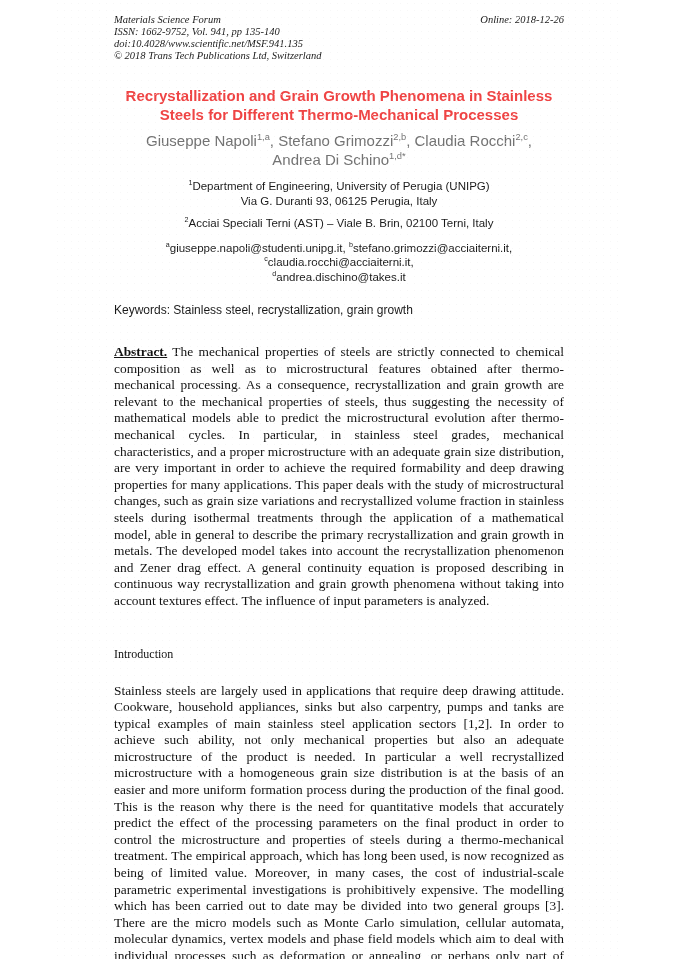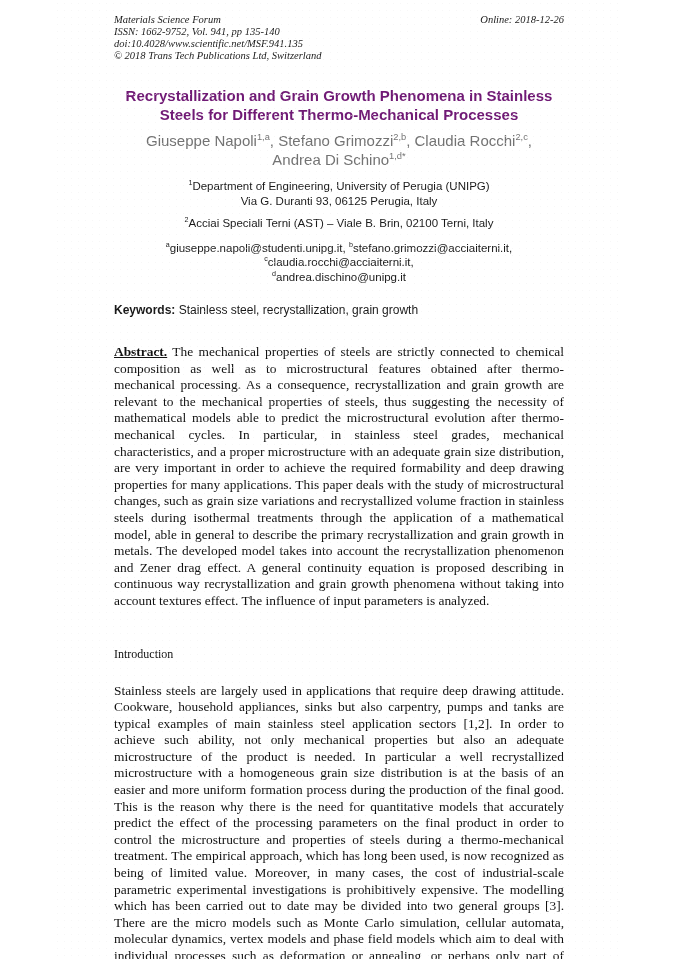--- a/index.html
+++ b/index.html
@@ -42,21 +42,21 @@
   .header-left div { white-space: nowrap; }
   .header-right { white-space: nowrap; }
 
   .title {
     margin-top: 24px;
     text-align: center;
     font-family: "Liberation Sans", sans-serif;
     font-weight: bold;
     font-size: 15px;
     line-height: 19px;
-    color: #701a75;
+    color: #ef4444;
   }
   .authors {
     margin-top: 7px;
     text-align: center;
     font-family: "Liberation Sans", sans-serif;
     font-size: 15px;
     line-height: 19px;
     color: #737373;
   }
   .affil-block { margin-top: 10px; }
@@ -76,21 +76,21 @@
     vertical-align: super;
   }
 
   .keywords {
     margin-top: 19px;
     font-family: "Liberation Sans", sans-serif;
     font-size: 12px;
     line-height: 15px;
     color: #1a1a1a;
   }
-  .keywords .kw-label { font-weight: bold; }
+  .keywords .kw-label { font-weight: normal; }
 
   .abstract {
     margin-top: 26px;
     font-size: 13.4px;
     line-height: 16.6px;
     text-align: justify;
   }
   .abstract .ab-label { font-weight: bold; text-decoration: underline; }
 
   .section-heading {
@@ -129,21 +129,21 @@
   </div>
 
   <div class="affil-block">
     <div class="affil"><sup>1</sup><span>Department of Engineering, University of Perugia (UNIPG)</span></div>
     <div class="affil">Via G. Duranti 93, 06125 Perugia, Italy</div>
     <div class="affil affil-2"><sup>2</sup><span>Acciai Speciali Terni (AST) – Viale B. Brin, 02100 Terni, Italy</span></div>
   </div>
 
   <div class="emails">
     <div><sup>a</sup><span>giuseppe.napoli@studenti.unipg.it, </span><sup>b</sup><span>stefano.grimozzi@acciaiterni.it, </span><sup>c</sup><span>claudia.rocchi@acciaiterni.it,</span></div>
-    <div><sup>d</sup><span>andrea.dischino@unipg.it</span></div>
+    <div><sup>d</sup><span>andrea.dischino@takes.it</span></div>
   </div>
 
   <div class="keywords">
     <span class="kw-label">Keywords:</span><span> Stainless steel, recrystallization, grain growth</span>
   </div>
 
   <div class="abstract">
     <span class="ab-label">Abstract.</span><span> The mechanical properties of steels are strictly connected to chemical composition as well as to microstructural features obtained after thermo-mechanical processing. As a consequence, recrystallization and grain growth are relevant to the mechanical properties of steels, thus suggesting the necessity of mathematical models able to predict the microstructural evolution after thermo-mechanical cycles. In particular, in stainless steel grades, mechanical characteristics, and a proper microstructure with an adequate grain size distribution, are very important in order to achieve the required formability and deep drawing properties for many applications. This paper deals with the study of microstructural changes, such as grain size variations and recrystallized volume fraction in stainless steels during isothermal treatments through the application of a mathematical model, able in general to describe the primary recrystallization and grain growth in metals. The developed model takes into account the recrystallization phenomenon and Zener drag effect. A general continuity equation is proposed describing in continuous way recrystallization and grain growth phenomena without taking into account textures effect. The influence of input parameters is analyzed.</span>
   </div>
 

